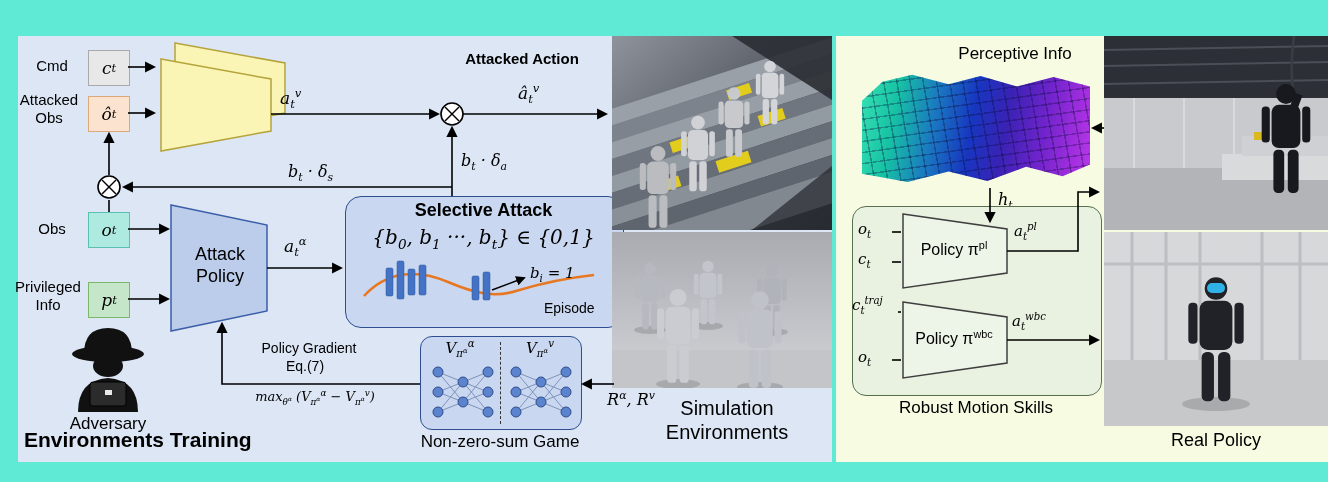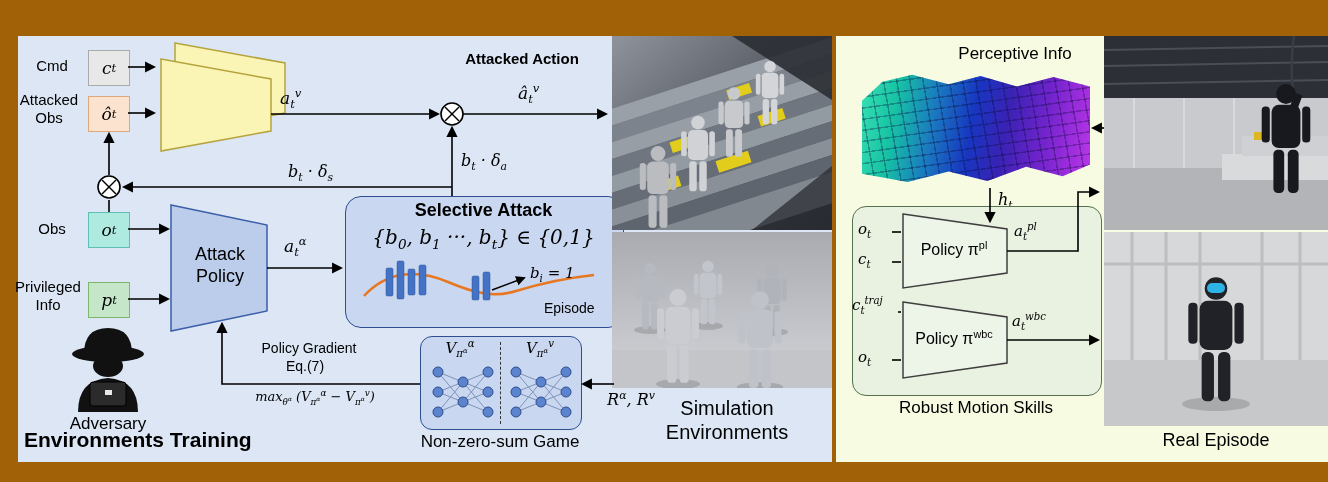--- a/index.html
+++ b/index.html
@@ -1,16 +1,16 @@
 <!DOCTYPE html>
 <html><head>
 <meta charset="utf-8">
 <style>
   html,body{margin:0;padding:0;background:#fff;}
-  .stage{position:relative;width:1328px;height:482px;background:#a16207;overflow:hidden;
+  .stage{position:relative;width:1328px;height:482px;background:#5eead4;overflow:hidden;
          font-family:"Liberation Sans",sans-serif;color:#000;}
   .abs{position:absolute;}
   .center{text-align:center;}
   .pre{white-space:pre-line;line-height:1.22;}
   .lbl{font-size:15px;}
   .math{font-family:"DejaVu Serif",serif;font-style:italic;}
   sub,sup{font-size:68%;font-style:inherit;line-height:0;}
   .panel{position:absolute;top:36px;height:426px;}
   .panel.training{left:18px;width:814px;background:#dce6f4;}
   .panel.deploy{left:836px;width:492px;background:#f7fbe2;}
@@ -313,21 +313,21 @@
           <line x1="196" y1="0" x2="196" y2="128"></line>
         <line x1="0" y1="32" x2="224" y2="32"></line>
       </g>
       <rect y="128" width="224" height="66" fill="#c6c8ca"></rect>
       <ellipse cx="112" cy="172" rx="34" ry="7" fill="rgba(0,0,0,0.15)"></ellipse>
       <use href="#bot" transform="translate(112,118) scale(2.05)" fill="#202227"></use>
       <rect x="103" y="51" width="18" height="10" rx="5" fill="#2fb3e6"></rect>
     </svg>
   </div>
 
-  <div class="abs center" style="left:1104px;top:430px;width:224px;font-size:18px;">Real Episode</div>
+  <div class="abs center" style="left:1104px;top:430px;width:224px;font-size:18px;">Real Policy</div>
 
   <svg class="overlay" width="1328" height="482" viewBox="0 0 1328 482">
     <defs>
       <marker id="ah" viewBox="0 0 10 10" refX="8" refY="5" markerWidth="7" markerHeight="7" orient="auto-start-reverse">
         <path d="M0,0 L10,5 L0,10 z" fill="#000"></path>
       </marker>
     </defs>
     <g stroke="#000" stroke-width="1.6" fill="none">
       <line x1="128" y1="67" x2="154" y2="67" marker-end="url(#ah)"></line>
       <line x1="128" y1="113" x2="154" y2="113" marker-end="url(#ah)"></line>

